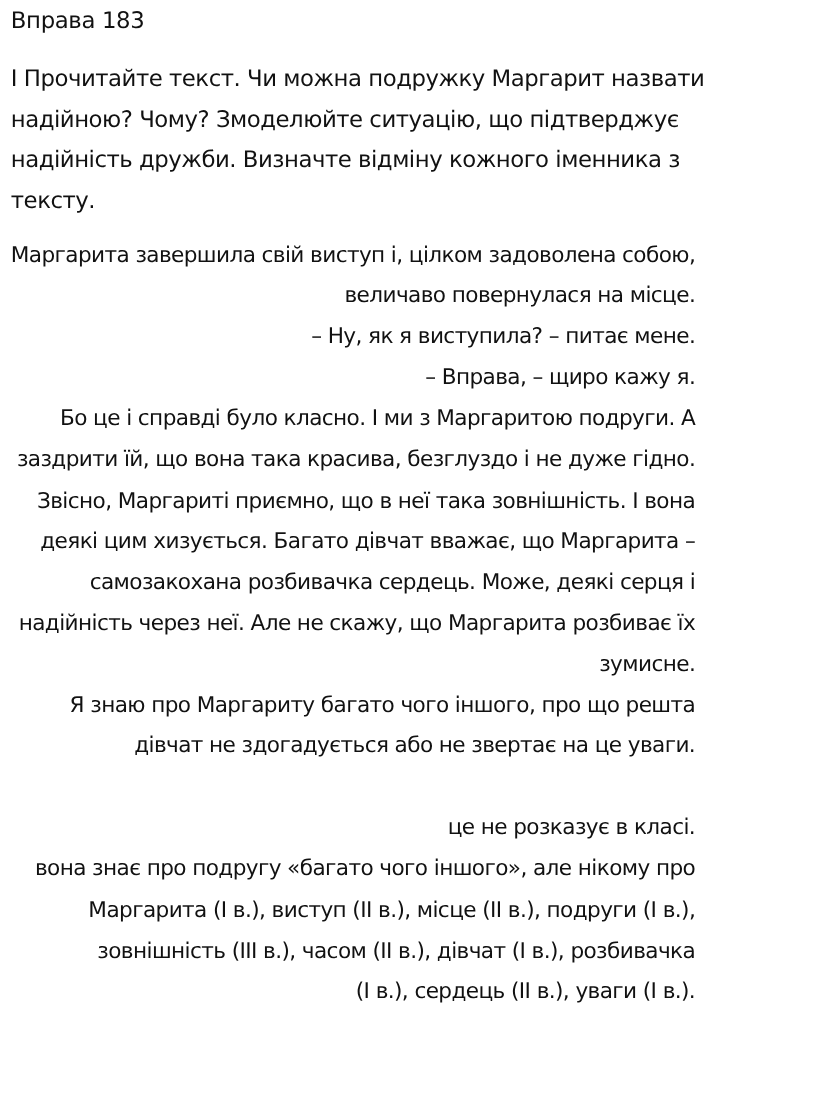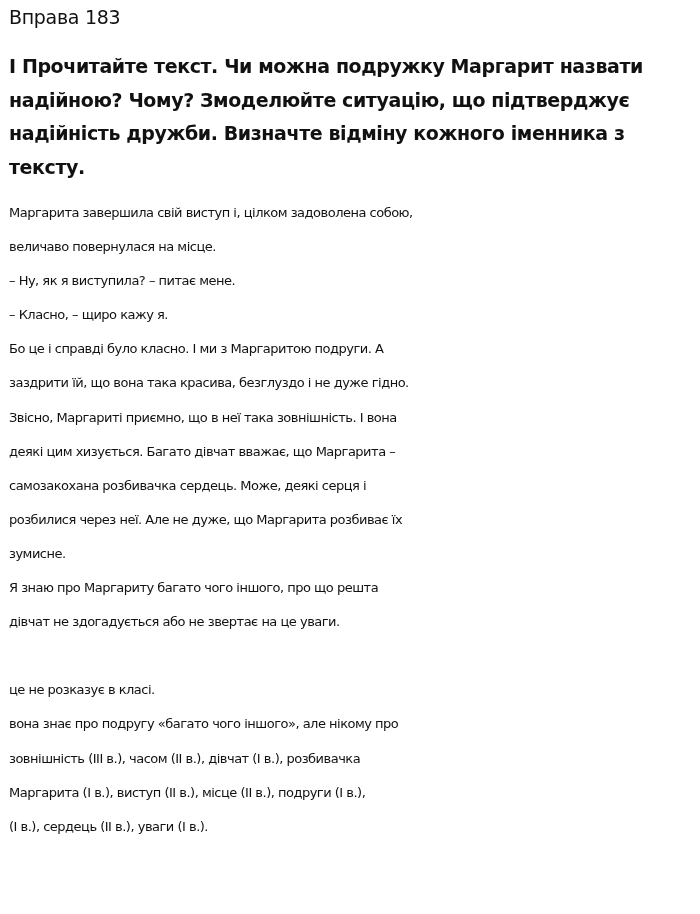--- a/index.html
+++ b/index.html
@@ -28,35 +28,36 @@
       font-size: 19px;
       font-weight: normal;
       letter-spacing: -0.3px;
       white-space: nowrap;
     }
     .task {
       position: absolute;
       left: 0;
       top: 50px;
       font-size: 19px;
-      font-weight: bold;
+      font-weight: normal;
       letter-spacing: -0.4px;
     }
     .task .line, .body .line {
       display: block;
       white-space: nowrap;
       height: 33.5px;
       line-height: 33.5px;
     }
     .body {
       position: absolute;
       left: 0;
       top: 196px;
-      font-size: 13px;
+      font-size: 18px;
       letter-spacing: -0.5px;
+      text-align: right;
     }
     .body .line {
       height: 34.1px;
       line-height: 34.1px;
     }
     .blank {
       display: block;
       height: 34.1px;
     }
   </style>
@@ -70,32 +71,32 @@
     <span class="line">І Прочитайте текст. Чи можна подружку Маргарит назвати</span>
     <span class="line">надійною? Чому? Змоделюйте ситуацію, що підтверджує</span>
     <span class="line">надійність дружби. Визначте відміну кожного іменника з</span>
     <span class="line">тексту.</span>
   </div>
 
   <div class="body">
     <span class="line">Маргарита завершила свій виступ і, цілком задоволена собою,</span>
     <span class="line">величаво повернулася на місце.</span>
     <span class="line">–  Ну, як я виступила? – питає мене.</span>
-    <span class="line">–  Класно, – щиро кажу я.</span>
+    <span class="line">–  Вправа, – щиро кажу я.</span>
     <span class="line">Бо це і справді було класно. І ми з Маргаритою подруги. А</span>
     <span class="line">заздрити їй, що вона така красива, безглуздо і не дуже гідно.</span>
     <span class="line">Звісно, Маргариті приємно, що в неї така зовнішність. І вона</span>
     <span class="line">деякі цим хизується. Багато дівчат вважає, що Маргарита –</span>
     <span class="line">самозакохана розбивачка сердець. Може, деякі серця і</span>
-    <span class="line">розбилися через неї. Але не дуже, що Маргарита розбиває їх</span>
+    <span class="line">надійність через неї. Але не скажу, що Маргарита розбиває їх</span>
     <span class="line">зумисне.</span>
     <span class="line">Я знаю про Маргариту багато чого іншого, про що решта</span>
     <span class="line">дівчат не здогадується або не звертає на це уваги.</span>
 
     <span class="blank"></span>
 
     <span class="line">це не розказує в класі.</span>
     <span class="line">вона знає про подругу «багато чого іншого», але нікому про</span>
+    <span class="line">Маргарита (І в.), виступ (ІІ в.), місце (ІІ в.), подруги (І в.),</span>
     <span class="line">зовнішність (ІІІ в.), часом (ІІ в.), дівчат (І в.), розбивачка</span>
-    <span class="line">Маргарита (І в.), виступ (ІІ в.), місце (ІІ в.), подруги (І в.),</span>
     <span class="line">(І в.), сердець (ІІ в.), уваги (І в.).</span>
   </div>
 </div>
 
 </body></html>

